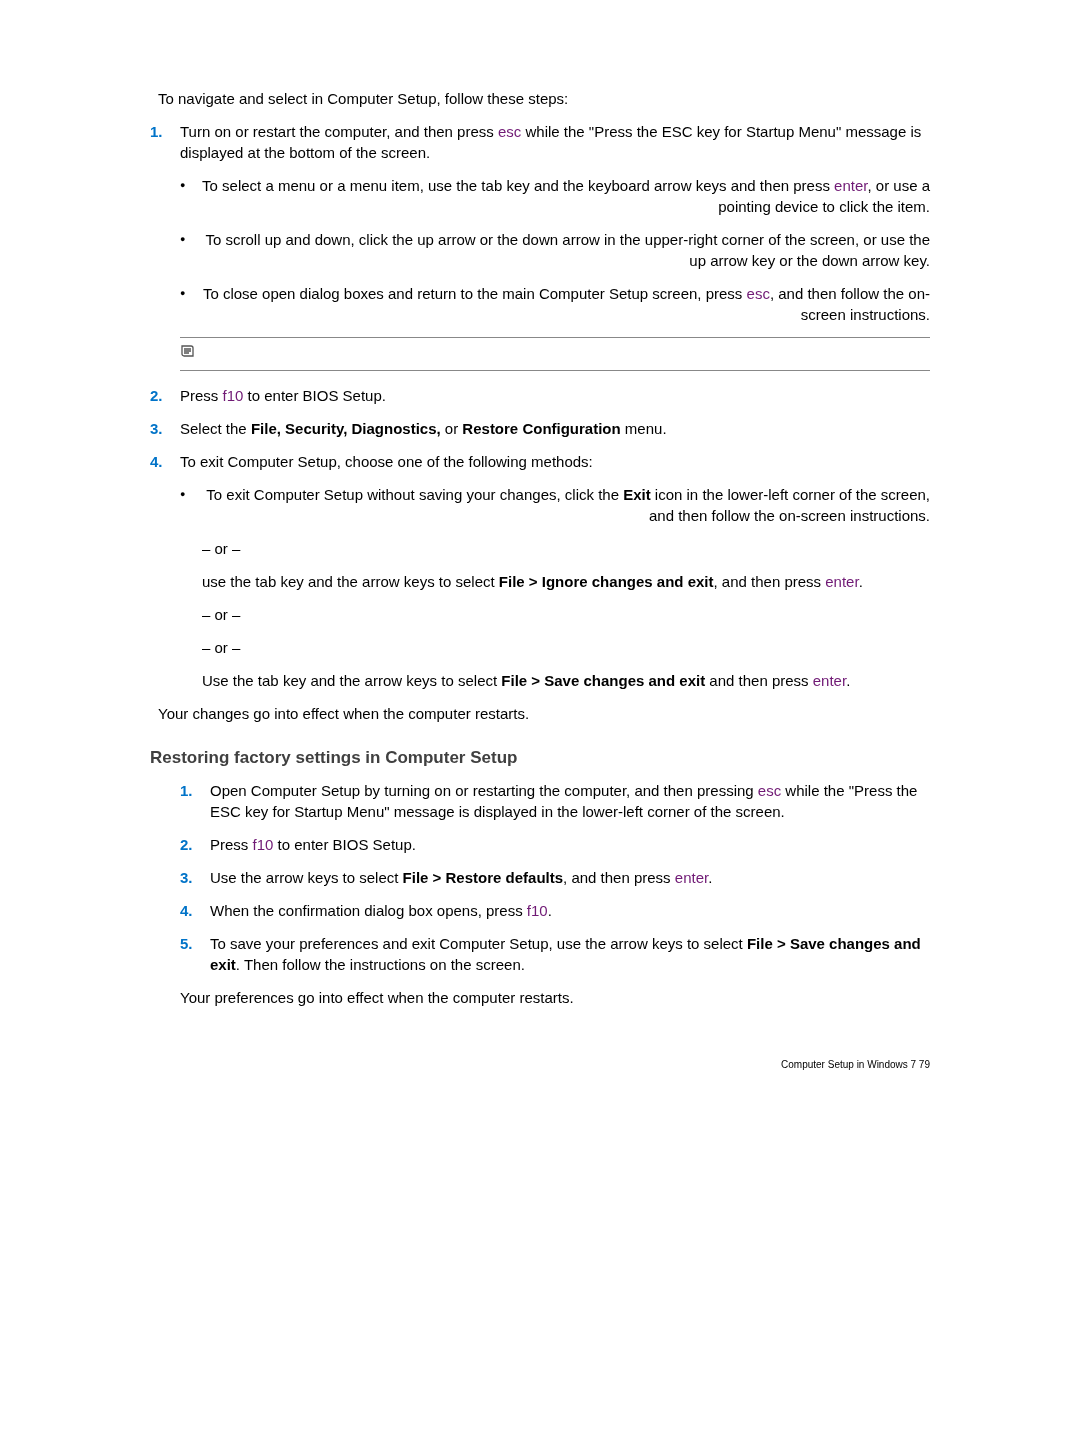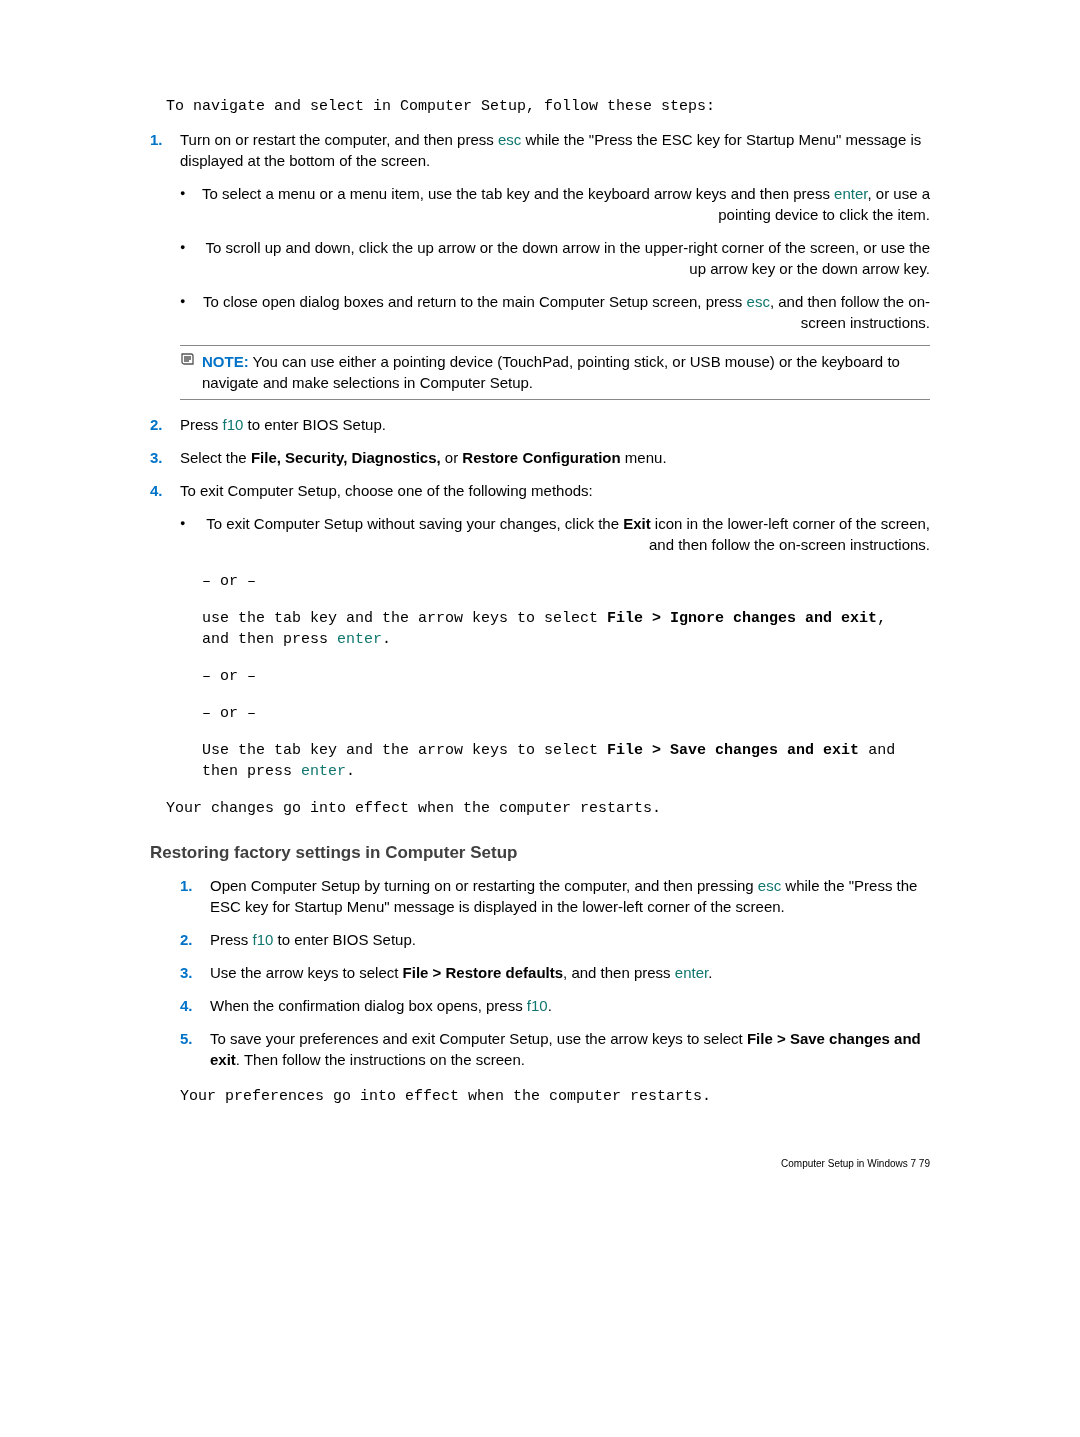--- a/index.html
+++ b/index.html
@@ -8,34 +8,34 @@
     margin: 0;
     padding: 0;
     color: #000;
     background: #fff;
     width: 1080px;
   }
   .page {
     padding: 80px 150px 60px 150px;
     line-height: 1.4;
   }
-  p { margin: 16px; font-family: Liberation Mono, monospace; }
+  p { margin: 8px; }
   .para { margin-bottom: 12px; }
   .ol-item {
     display: flex;
     margin-bottom: 12px;
   }
   .ol-num {
     color: #0073c8;
     font-weight: bold;
     width: 30px;
     flex-shrink: 0;
   }
   .ol-body { flex: 1; }
-  .key { color: #0f766e; }
+  .key { color: #701a75; }
   .bullet-item {
     display: flex;
     margin-bottom: 12px;
     margin-left: 30px;
   }
   .bullet-dot {
     width: 22px;
     flex-shrink: 0;
   }
   .bullet-dot::before {
@@ -113,23 +113,20 @@
     </div>
   </div>
 
   <div class="note-box">
     <div class="note-icon">
       <svg width="16" height="16" viewBox="0 0 16 16">
           <path fill="none" stroke="#555" stroke-width="1.3" d="M2 3h9a2 2 0 0 1 2 2v8H4a2 2 0 0 1-2-2V3z"></path>
           <path stroke="#555" stroke-width="1.3" d="M4 6h7M4 8h7M4 10h5"></path>
         </svg>
     </div>
-    <div class="note-text">
-      <span class="note-label">NOTE:</span><span>   You can use either a pointing device (TouchPad, pointing stick, or USB mouse) or the keyboard to navigate and make selections in Computer Setup.</span>
-    </div>
   </div>
 
   <div class="ol-item">
     <div class="ol-num">2.</div>
     <div class="ol-body">
       <span>Press </span><span class="key">f10</span><span> to enter BIOS Setup.</span>
     </div>
   </div>
 
   <div class="ol-item">

